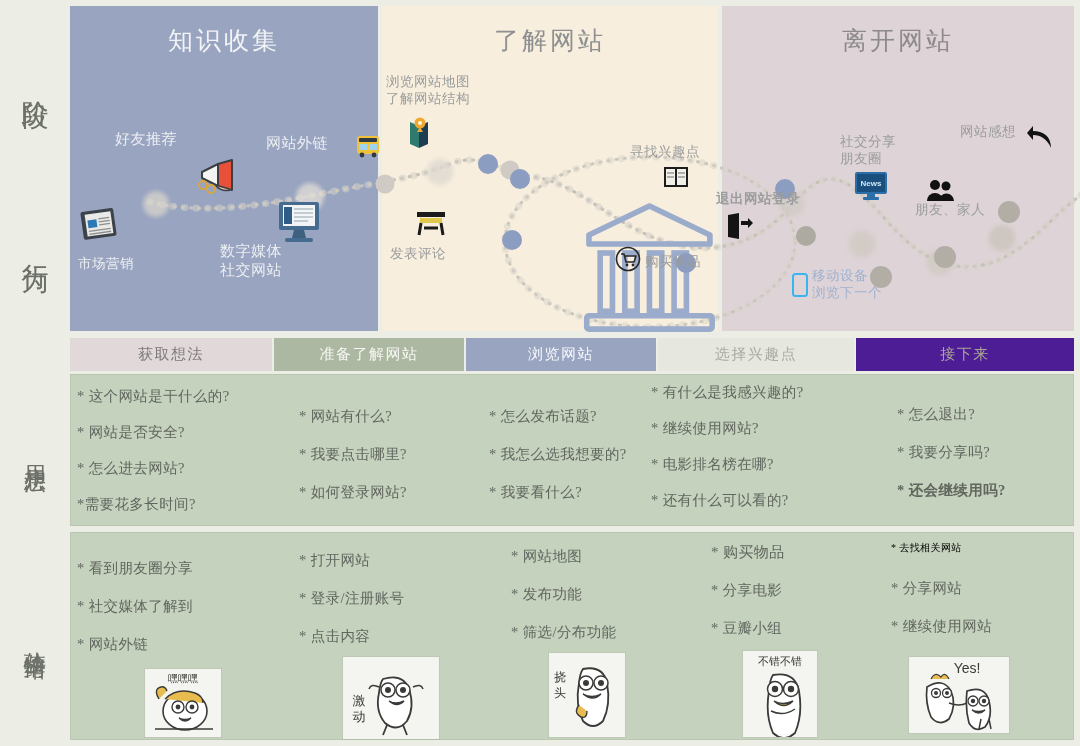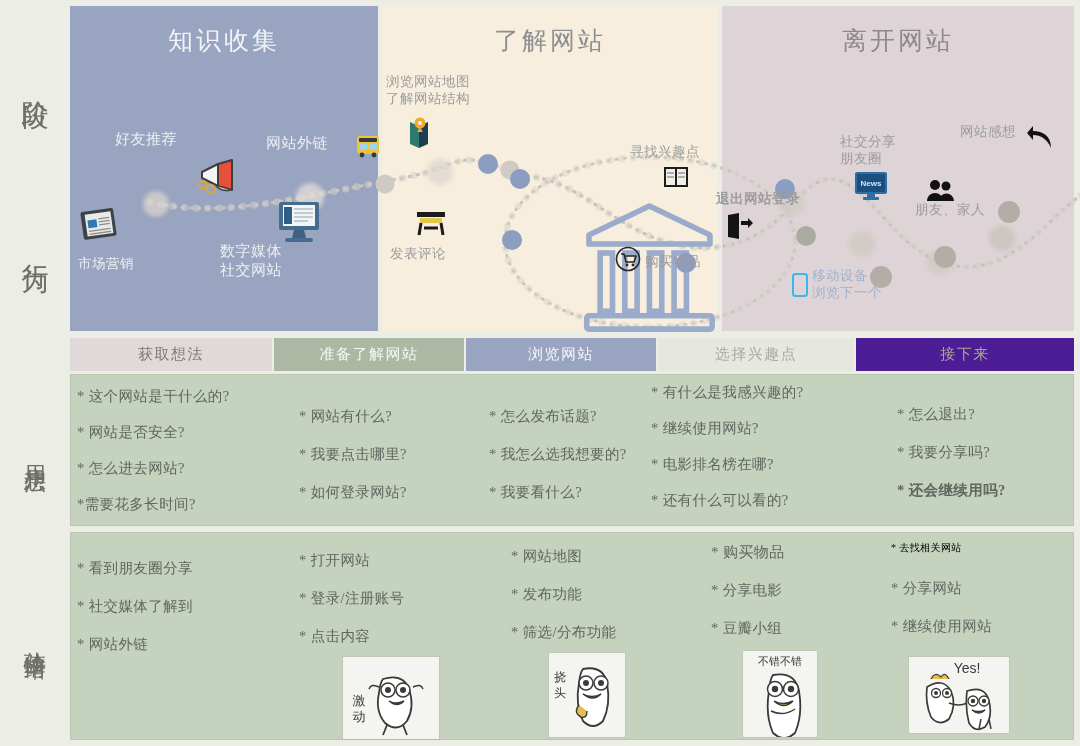--- a/index.html
+++ b/index.html
@@ -357,20 +357,34 @@
         <div class="line" style="top: 68px; font-size: 14.5px; color: rgb(97, 102, 95);">* 我要分享吗?</div>
         <div class="line" style="top: 106px; font-size: 14.5px; color: rgb(97, 102, 95); font-weight: bold;">* 还会继续用吗?</div>
       </div>
     </div>
 
   <div class="band" id="emotions" style="background: rgb(197, 210, 189);">
       <div class="col" style="left: 6px;">
         <div class="line" style="top: 26px; font-size: 14.5px; color: rgb(97, 102, 95);">* 看到朋友圈分享</div>
         <div class="line" style="top: 64px; font-size: 14.5px; color: rgb(97, 102, 95);">* 社交媒体了解到</div>
         <div class="line" style="top: 102px; font-size: 14.5px; color: rgb(97, 102, 95);">* 网站外链</div>
+      </div>
+      <div class="sticker" style="left: 74px; top: 124px; width: 76px; height: 68px;">
+        <svg viewBox="0 0 76 68">
+      <text x="38" y="13" font-size="10" fill="#3a3a38" text-anchor="middle" font-family="Liberation Sans, sans-serif">嘿嘿嘿</text>
+      <path d="M14,30 q-6,-10 2,-12 q4,-1 6,4" fill="#e8bc4e" stroke="#3a3a38" stroke-width="1.4"></path>
+      <ellipse cx="40" cy="42" rx="22" ry="19" fill="#ffffff" stroke="#3a3a38" stroke-width="1.6"></ellipse>
+      <path d="M20,30 q12,-12 30,-6 q8,3 8,10" fill="#e8bc4e" stroke="#3a3a38" stroke-width="1.4"></path>
+      <circle cx="33" cy="38" r="6" fill="#ffffff" stroke="#3a3a38" stroke-width="1.4"></circle>
+      <circle cx="47" cy="38" r="6" fill="#ffffff" stroke="#3a3a38" stroke-width="1.4"></circle>
+      <circle cx="33" cy="38" r="2.4" fill="#3a3a38"></circle>
+          <circle cx="47" cy="38" r="2.4" fill="#3a3a38"></circle>
+      <path d="M34,49 q6,6 12,0 q-6,3 -12,0" fill="#e8bc4e" stroke="#3a3a38" stroke-width="1.3"></path>
+      <line x1="10" y1="60" x2="68" y2="60" stroke="#3a3a38" stroke-width="1.4"></line>
+    </svg>
       </div>
       <div class="col" style="left: 228px;">
         <div class="line" style="top: 18px; font-size: 14.5px; color: rgb(97, 102, 95);">*  打开网站</div>
         <div class="line" style="top: 56px; font-size: 14.5px; color: rgb(97, 102, 95);">* 登录/注册账号</div>
         <div class="line" style="top: 94px; font-size: 14.5px; color: rgb(97, 102, 95);">* 点击内容</div>
       </div>
       <div class="sticker" style="left: 272px; top: 112px; width: 96px; height: 82px;">
         <svg viewBox="0 0 96 82">
       <text x="16" y="48" font-size="13" fill="#3a3a38" text-anchor="middle" font-family="Liberation Sans, sans-serif">激</text>
       <text x="16" y="64" font-size="13" fill="#3a3a38" text-anchor="middle" font-family="Liberation Sans, sans-serif">动</text>

